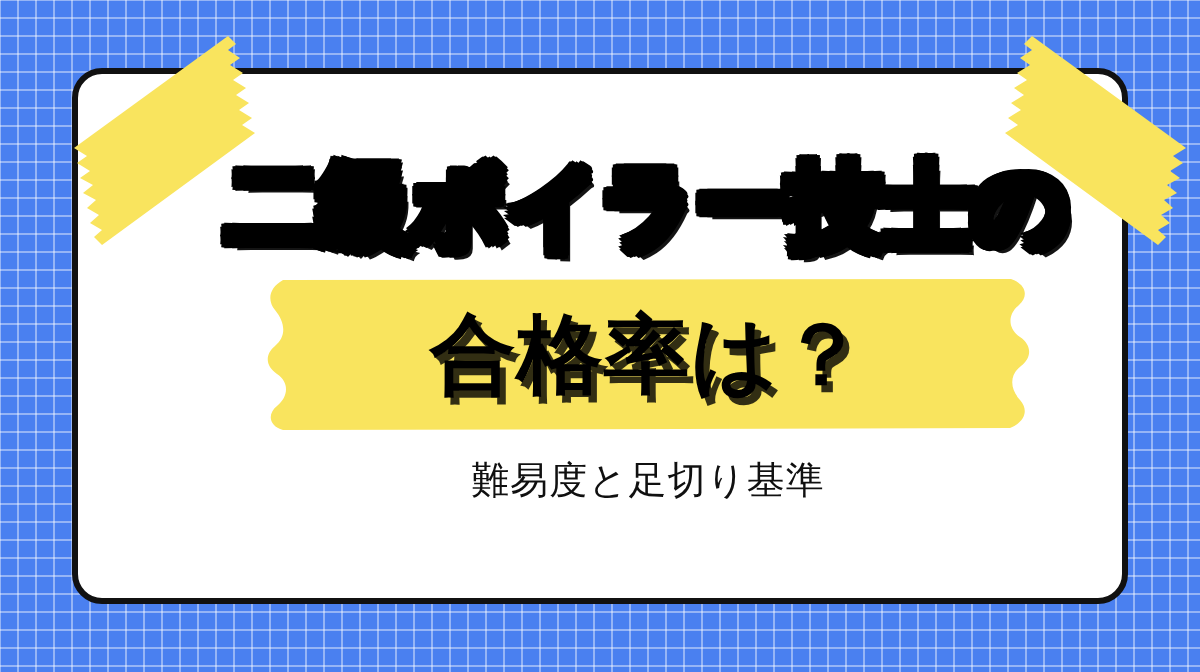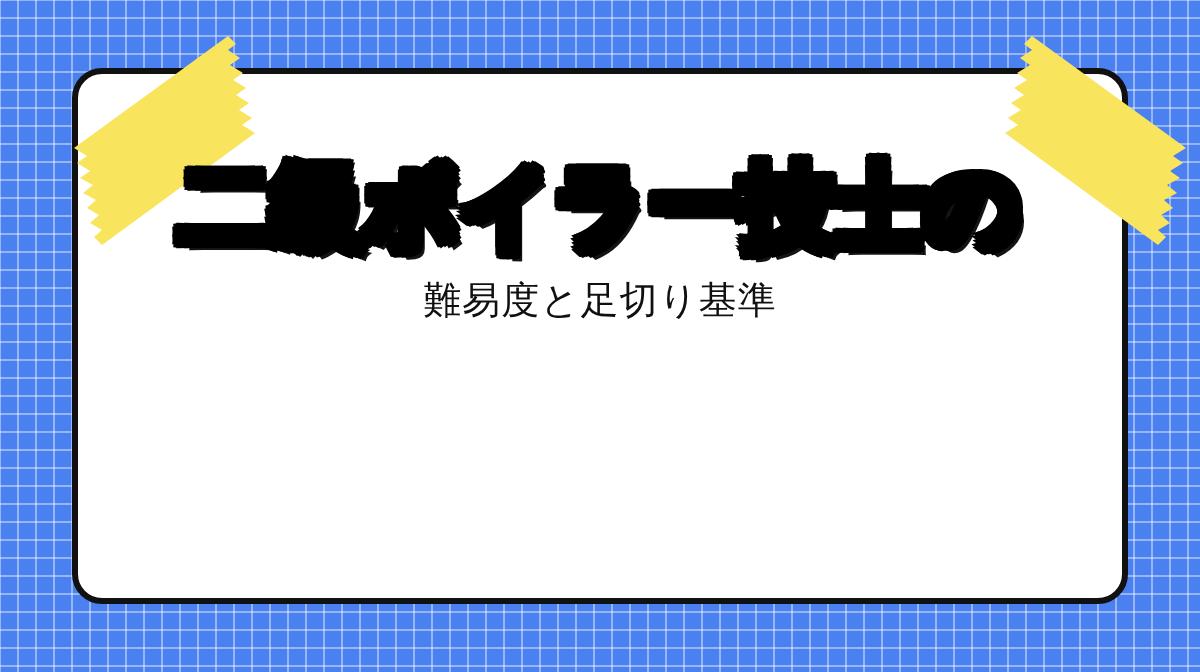--- a/index.html
+++ b/index.html
@@ -59,20 +59,21 @@
     left: 72px;
     top: 68px;
     width: 1056px;
     height: 536px;
     z-index: 8;
     display: flex;
     flex-direction: column;
     align-items: center;
     justify-content: flex-start;
     pointer-events: none;
+    padding-left: 48px;
   }
 
   
   #title-line1 {
     margin-top: 92px;
     font-family: "DejaVu Sans", "Liberation Sans", sans-serif;
     font-weight: 700;
     font-size: 92px;
     line-height: 1.02;
     letter-spacing: 0.005em;
@@ -175,17 +176,36 @@
           L 53 155 L 40 148 L 50 141 L 37 133 L 47 126 L 34 118
           Z"></path>
       </g>
     </svg>
   </div>
 
   <div id="textblock">
 
     <div id="title-line1">二級ボイラー技士の</div>
 
+    <div id="band-wrap">
+      <svg id="band-svg" viewBox="0 0 790 160" preserveAspectRatio="none" aria-hidden="true">
+        <path fill="#F9E45E" d="
+          M 30 6
+          C 16 14, 14 26, 22 36
+          C 32 48, 34 62, 22 72
+          C 12 80, 12 92, 24 100
+          C 36 108, 36 122, 24 132
+          C 14 140, 16 152, 30 156
+          L 757 154
+          C 772 148, 776 136, 767 126
+          C 757 115, 756 101, 768 92
+          C 779 84, 779 71, 767 63
+          C 755 55, 754 41, 766 31
+          C 776 22, 773 10, 758 5
+          Z"></path>
+      </svg>
+      <div id="title-line2">合格率は？</div>
+    </div>
 
     <div id="subtitle">難易度と足切り基準</div>
 
   </div>
 </div>
 
 </body></html>

